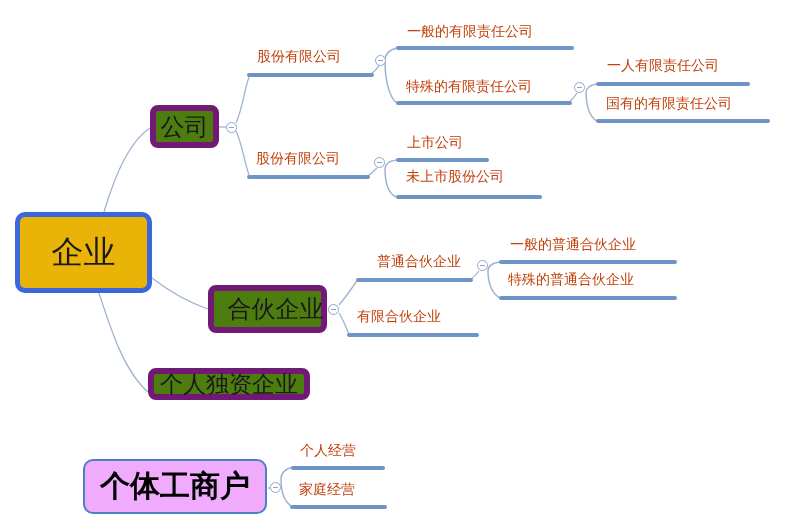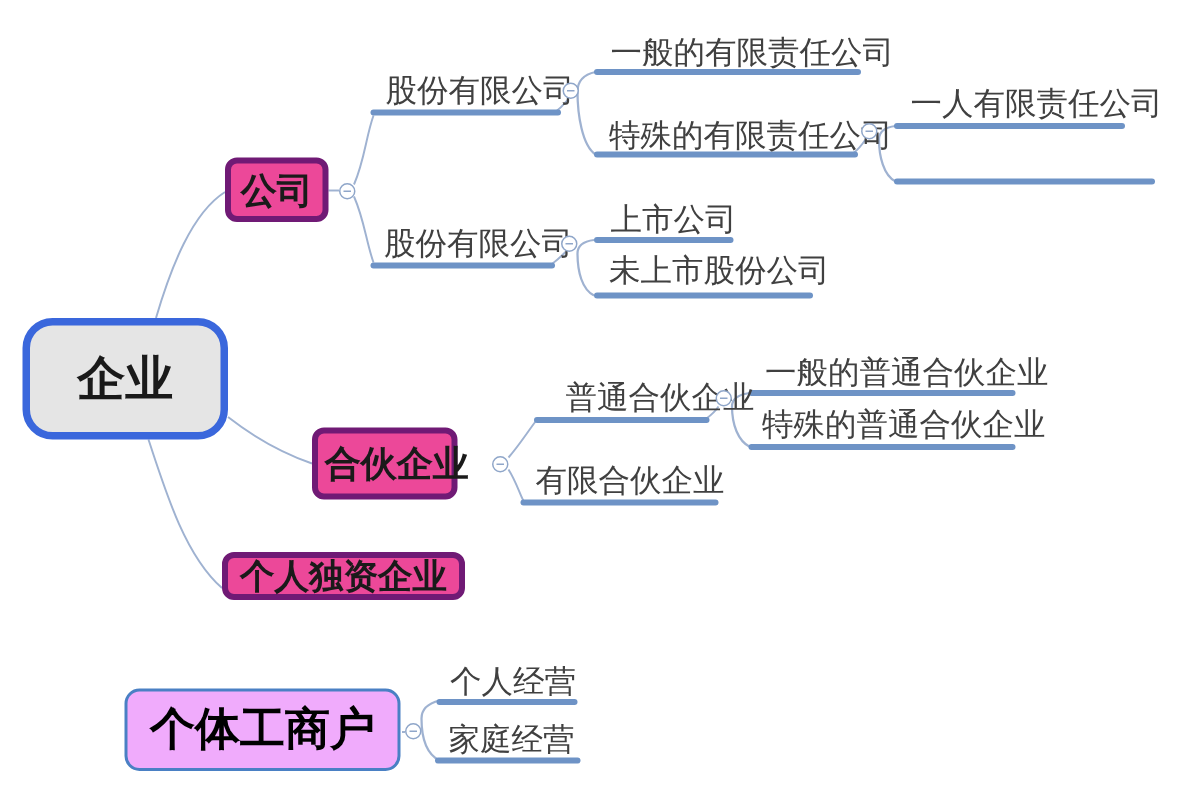--- a/index.html
+++ b/index.html
@@ -13,45 +13,44 @@
   }
   svg.links{position:absolute;left:0;top:0;pointer-events:none;}
   .branch{stroke:#9FB2D1;stroke-width:1.3;fill:none;}
   .bracket{stroke:#9FB2D1;stroke-width:1.5;fill:none;}
   .trunk{stroke:#6E93C6;stroke-width:4;fill:none;stroke-linecap:round;}
 
   .box{
     position:absolute;
     box-sizing:border-box;
     display:flex;align-items:center;justify-content:center;
-    background:#ec4899;
-    border:4px solid #701a75;
+    background:#4d7c0f;
+    border:6px solid #701a75;
     border-radius:8px;
     white-space:nowrap;
-    font-weight:bold;
   }
   .box.root{
-    background:#e5e5e5;
+    background:#eab308;
     border:5px solid #3A67DC;
-    border-radius:20px;
-    font-weight:bold;
+    border-radius:10px;
+    font-weight:normal;
   }
   .box.solid{
     background:#f0abfc;
     border:2px solid #4A80C4;
     border-radius:10px;
     font-weight:bold;
     color:#000;
   }
   .lbl{
     position:absolute;
     white-space:nowrap;
-    font-size:21px;
+    font-size:14px;
     line-height:1.1;
-    color:#404040;
+    color:#c2410c;
   }
   .collapse{
     position:absolute;
     box-sizing:border-box;
     width:11px;height:11px;
     border:1px solid #8FA6C9;
     border-radius:50%;
     background:#fff;
     display:flex;align-items:center;justify-content:center;
     cursor:pointer;
@@ -109,34 +108,35 @@
       <path class="trunk" d="M 349 335 L 477 335"></path>
       <path class="trunk" d="M 293 468 L 383 468"></path>
       <path class="trunk" d="M 292 507 L 385 507"></path>
     </g>
   </svg>
 
   <div class="box root" style="left:15px;top:212px;width:137px;height:81px;font-size:32px;">企业</div>
 
   <div class="box" style="left:150px;top:105px;width:69px;height:43px;font-size:24px;">公司</div>
 
-  <div class="box" style="left:208px;top:285px;width:97px;height:48px;font-size:24px;padding-left:16px;">合伙企业</div>
+  <div class="box" style="left:208px;top:285px;width:119px;height:48px;font-size:24px;padding-left:16px;">合伙企业</div>
 
   <div class="box" style="left:148px;top:368px;width:162px;height:32px;font-size:23px;">个人独资企业</div>
 
   <div class="box solid" style="left:83px;top:459px;width:184px;height:55px;font-size:30px;">个体工商户</div>
 
   <div class="lbl" style="left:257px;top:49px;">股份有限公司</div>
 
   <div class="lbl" style="left:407px;top:24px;">一般的有限责任公司</div>
 
   <div class="lbl" style="left:406px;top:79px;">特殊的有限责任公司</div>
 
   <div class="lbl" style="left:607px;top:58px;">一人有限责任公司</div>
 
+  <div class="lbl" style="left:606px;top:96px;">国有的有限责任公司</div>
 
   <div class="lbl" style="left:256px;top:151px;">股份有限公司</div>
 
   <div class="lbl" style="left:407px;top:135px;">上市公司</div>
 
   <div class="lbl" style="left:406px;top:169px;">未上市股份公司</div>
 
   <div class="lbl" style="left:359px;top:254px;margin-left:18px;">普通合伙企业</div>
 
   <div class="lbl" style="left:510px;top:237px;">一般的普通合伙企业</div>

